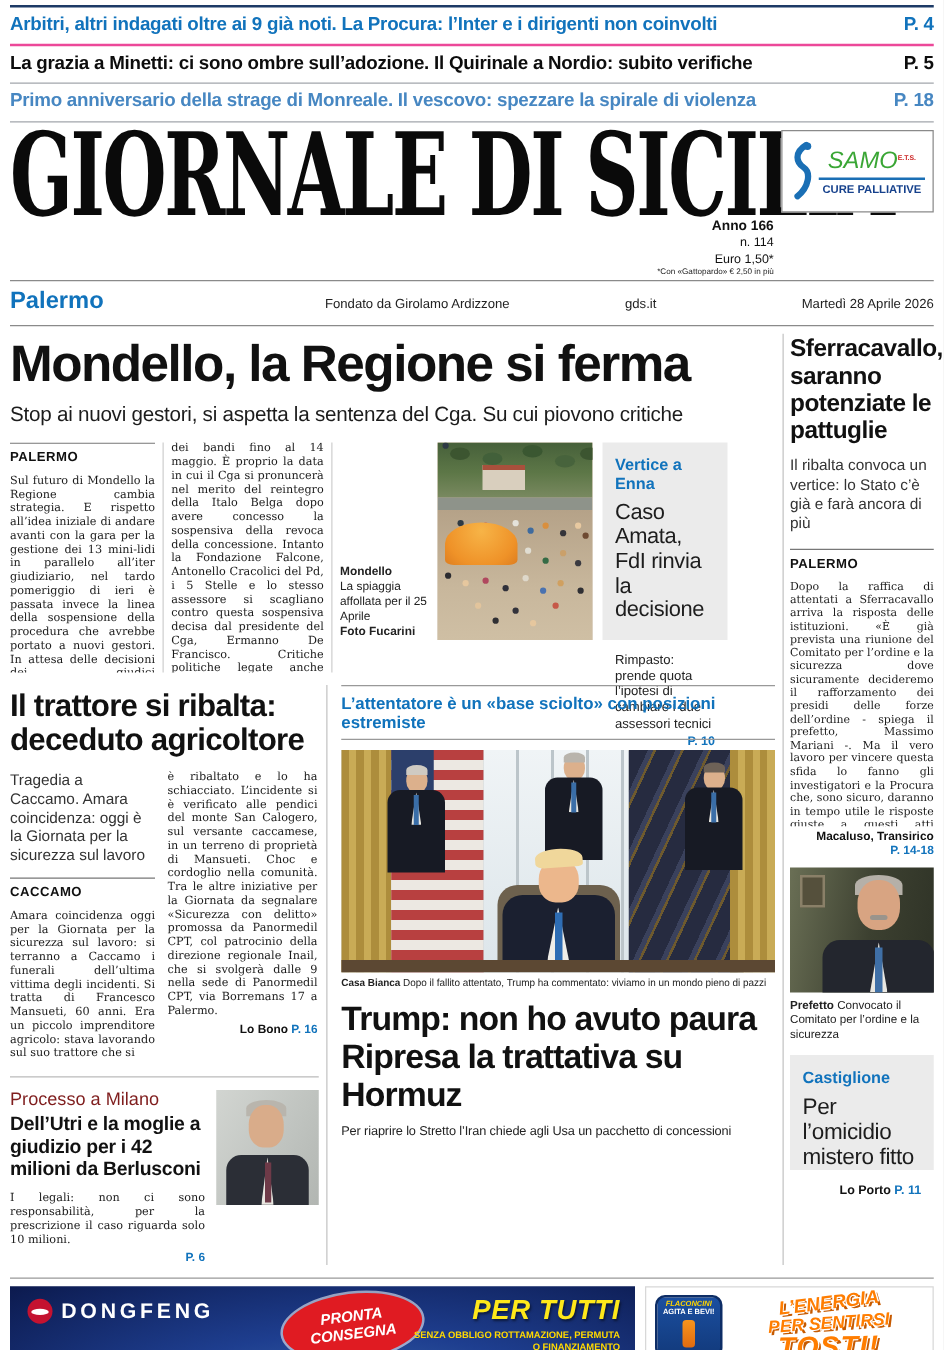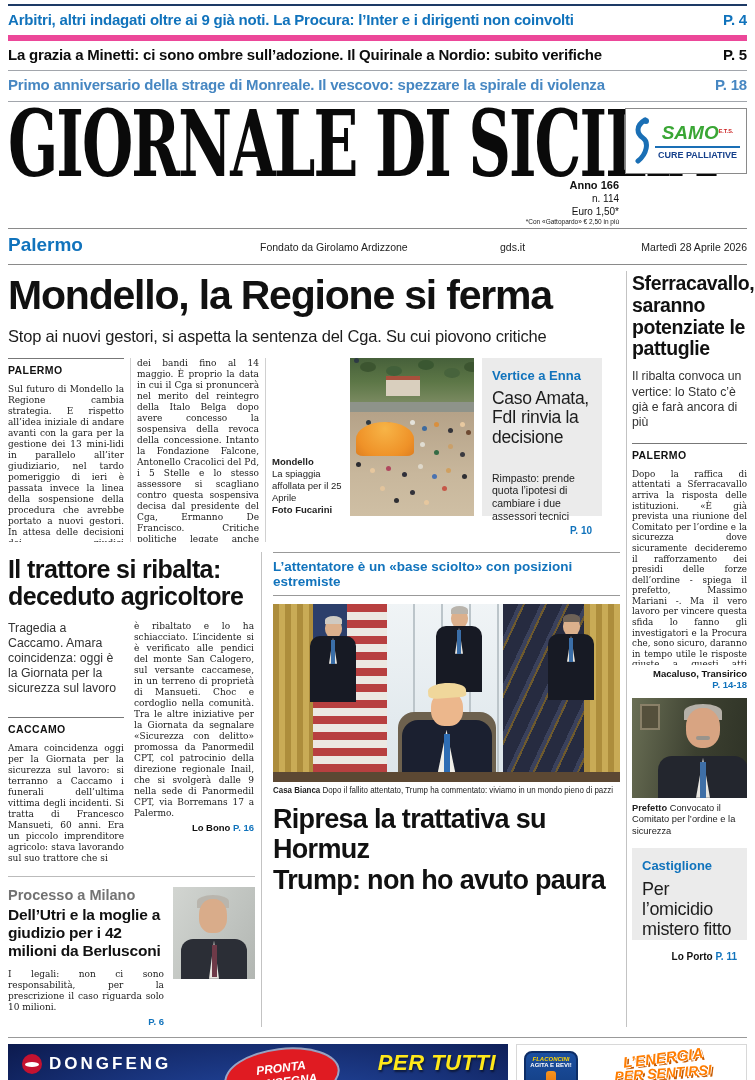--- a/index.html
+++ b/index.html
@@ -5,34 +5,34 @@
   html,body{margin:0;padding:0;background:#e9e9e9;}
   .page{position:relative;width:755px;height:1080px;margin:0 auto;background:#fff;
         font-family:"Liberation Sans",sans-serif;color:#111;overflow:hidden;}
   .inner{padding:0 8px;}
 
   
   .strip{margin-top:4px;}
   .strip-row{display:flex;justify-content:space-between;align-items:baseline;
              padding:5px 0 7px;font-size:15px;font-weight:700;letter-spacing:-.2px;}
   .strip-row.r1{border-top:2px solid #1d3a66;color:#1173bc;}
-  .strip-row.r2{border-top:6px solid #ec4899;color:#0d0d0d;}
+  .strip-row.r2{border-top:2px solid #ec4899;color:#0d0d0d;}
   .strip-row.r3{border-top:1px solid #a2a6ac;border-bottom:1px solid #a2a6ac;
                 color:#4787c2;font-weight:600;padding-bottom:8px;}
   .strip-page{font-weight:700;white-space:nowrap;margin-left:12px;}
 
   
   .masthead{position:relative;height:126px;}
   .nameplate{position:absolute;left:0;top:-4px;font-family:"DejaVu Serif",serif;
              font-weight:900;font-size:92px;line-height:1;letter-spacing:-3px;
              transform:scaleX(.64);transform-origin:0 0;white-space:nowrap;color:#0a0a0a;}
   .samo{position:absolute;right:0;top:6px;width:122px;height:66px;border:1px solid #8a8a8a;
         background:#fff;display:flex;align-items:center;gap:3px;padding:4px 6px;box-sizing:border-box;}
   .samo-text{flex:1;text-align:center;line-height:1;}
-  .samo-name{color:#3aa635;font-weight:700;font-style:italic;font-size:19px;}
+  .samo-name{color:#3aa635;font-weight:400;font-style:italic;font-size:19px;}
   .samo-ets{color:#cc2222;font-size:5.5px;vertical-align:super;font-weight:700;}
   .samo-tag{color:#16418c;font-weight:800;font-size:9px;border-top:2px solid #1a6fb5;
             padding-top:3px;margin-top:4px;}
   .edition{position:absolute;right:128px;top:76px;text-align:right;line-height:1.3;}
   .ed-anno{font-weight:800;font-size:11px;}
   .ed-n,.ed-euro{font-size:10px;}
   .ed-note{font-size:6.5px;color:#222;}
 
   
   .dateline{display:flex;align-items:baseline;border-top:1px solid #8a8a8a;
@@ -86,35 +86,35 @@
       32px 108px 0 #b0485e,48px 114px 0 #30303a,64px 106px 0 #ded8ca,78px 116px 0 #4a72b0,
       92px 110px 0 #d0a060,108px 116px 0 #2f2f33,26px 128px 0 #e2c49c,56px 132px 0 #33333b,
       88px 128px 0 #c65848,40px 140px 0 #2f2f33,70px 142px 0 #e6c79e;}
 
   
   .box{background:#ebebeb;padding:10px 10px 8px;box-sizing:border-box;}
   .box-kicker{color:#1173bc;font-weight:800;font-size:13px;}
   .box-title{font-size:17.5px;line-height:1.12;margin-top:6px;color:#1d1d1d;letter-spacing:-.3px;font-weight:400;}
   .box-text{font-size:10.5px;line-height:1.22;margin-top:24px;color:#222;}
   .box-foot{text-align:right;font-size:10px;margin-top:2px;}
-  .vert-box{width:120px;height:158px;flex:none;}
+  .vert-box{width:100px;height:158px;flex:none;}
 
   
   .mid{display:flex;margin-top:10px;}
   .mid-left{width:247px;flex:none;}
   .mid-right{flex:1;min-width:0;margin-left:6px;}
   .tratt-h{font-size:25px;font-weight:800;letter-spacing:-.6px;line-height:1.1;margin:4px 0 10px;}
   .tratt-row{display:flex;}
   .tratt-colA{width:116px;flex:none;}
   .tratt-colB{width:120px;margin-left:10px;flex:none;}
-  .standfirst{font-size:12.3px;line-height:1.22;color:#333;margin-bottom:21px;}
+  .standfirst{font-size:12.3px;line-height:1.22;color:#333;margin-bottom:10px;}
   .sep{border:none;border-top:1px solid #bbb;margin:12px 0 10px;}
   .proc{display:flex;}
   .proc-left{flex:1;}
-  .proc-kicker{color:#737373;font-size:14.5px;font-weight:700;}
+  .proc-kicker{color:#7f1d1d;font-size:14.5px;font-weight:400;}
   .proc-title{font-size:15.5px;font-weight:800;line-height:1.16;margin-top:3px;letter-spacing:-.2px;}
   .proc-text{margin-top:9px;width:156px;}
   .proc-photo{width:82px;height:92px;margin-left:7px;flex:none;position:relative;overflow:hidden;
               background:linear-gradient(120deg,#d2d5d1,#bfc3bf 60%,#b2b6b2);}
   .du-head{position:absolute;left:26px;top:12px;width:28px;height:34px;background:#d9ac8a;border-radius:46% 46% 42% 42%;}
   .du-hair{position:absolute;left:24px;top:8px;width:32px;height:13px;background:#b9b5ad;border-radius:50% 50% 0 0;}
   .du-torso{position:absolute;left:8px;bottom:-6px;width:66px;height:46px;background:#2b2e36;border-radius:12px 12px 0 0;}
   .du-shirt{position:absolute;left:36px;bottom:0;width:10px;height:38px;background:#e8e6e0;
             clip-path:polygon(50% 0,100% 100%,0 100%);}
   .du-tie{position:absolute;left:39px;bottom:2px;width:5px;height:32px;background:#6e3a48;}
@@ -372,23 +372,24 @@
                   <div class="t-head"></div>
                   <div class="t-hair"></div>
               </div>
               <div class="tp-desk"></div>
             </div>
             <div class="tp-cap cap">
               <b>Casa Bianca</b>
               <span>Dopo il fallito attentato, Trump ha commentato: viviamo in un mondo pieno di pazzi</span>
             </div>
             <div class="trump-h">
+              <div>Trump: non ho avuto paura</div>
               <div>Ripresa la trattativa su Hormuz</div>
-              <div>Trump: non ho avuto paura</div>
-            </div>
+            </div>
+            <div class="trump-sub">Per riaprire lo Stretto l’Iran chiede agli Usa un pacchetto di concessioni</div>
           </div>
         </div>
       </div>
 
       <div class="vdiv"></div>
 
       <div class="right-col">
         <div class="sf-title">Sferracavallo, saranno potenziate le pattuglie</div>
         <div class="sf-stand">Il ribalta convoca un vertice: lo Stato c’è già e farà ancora di più</div>
         <div class="kicker sf-kicker">PALERMO</div>

